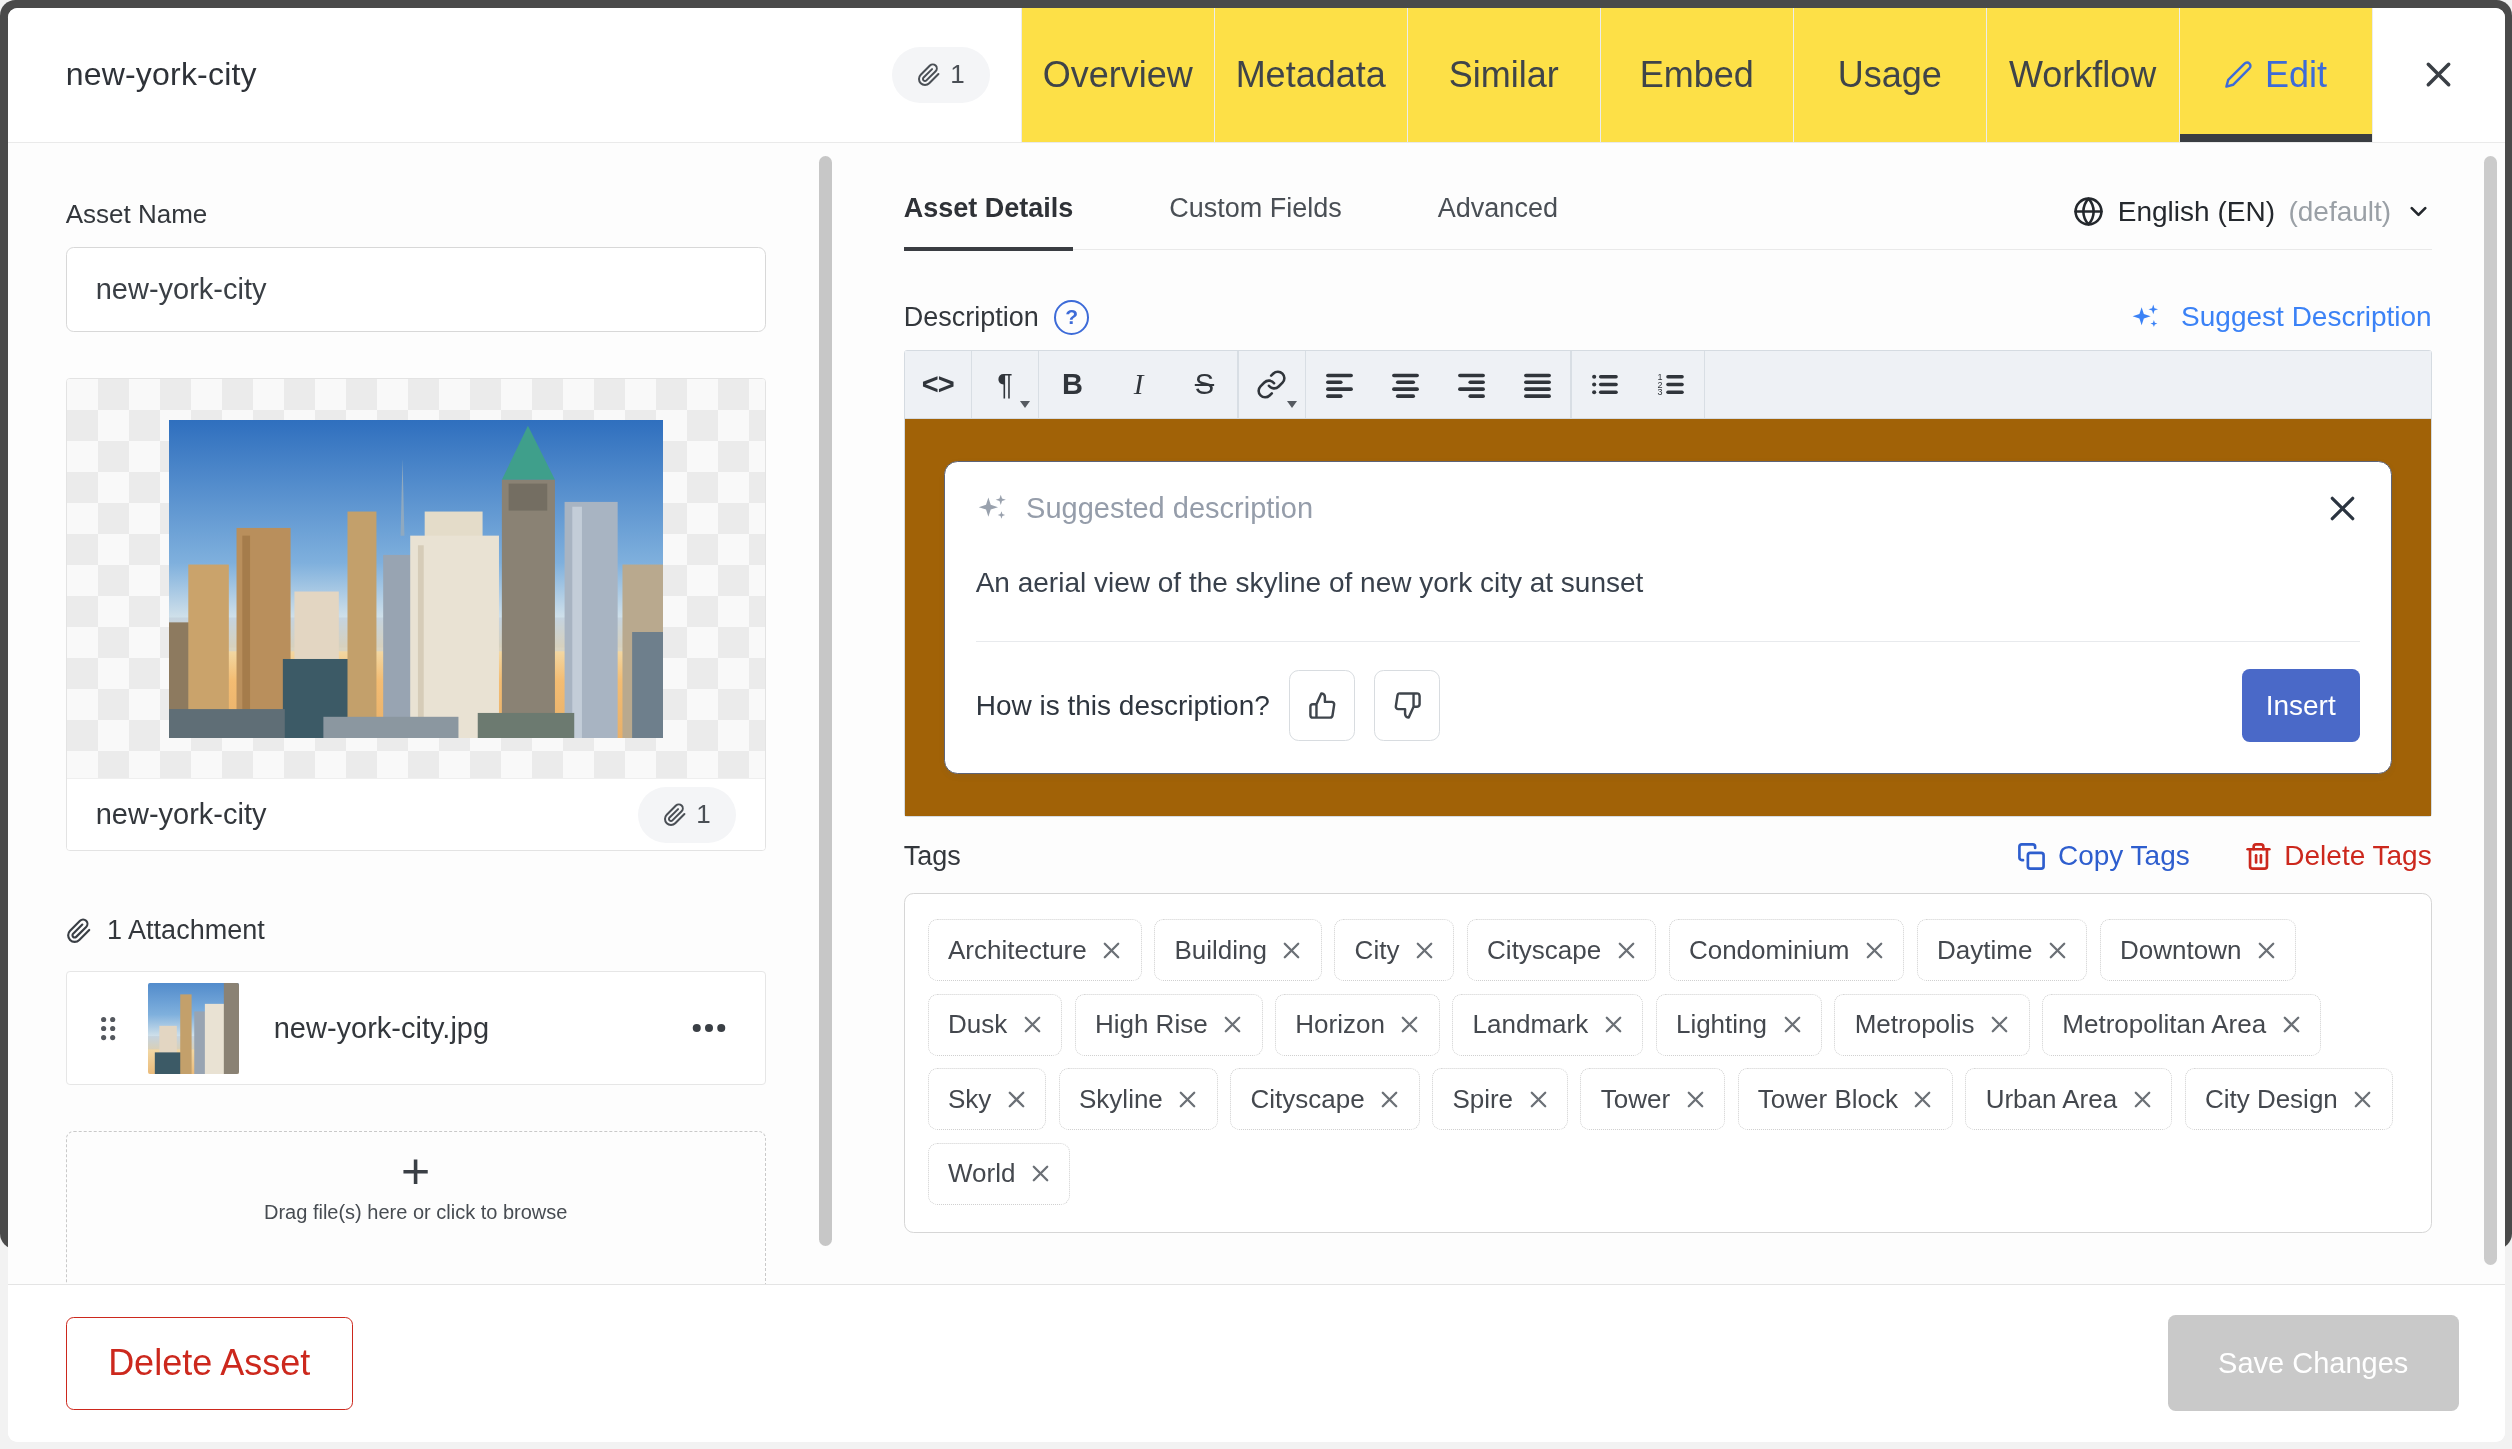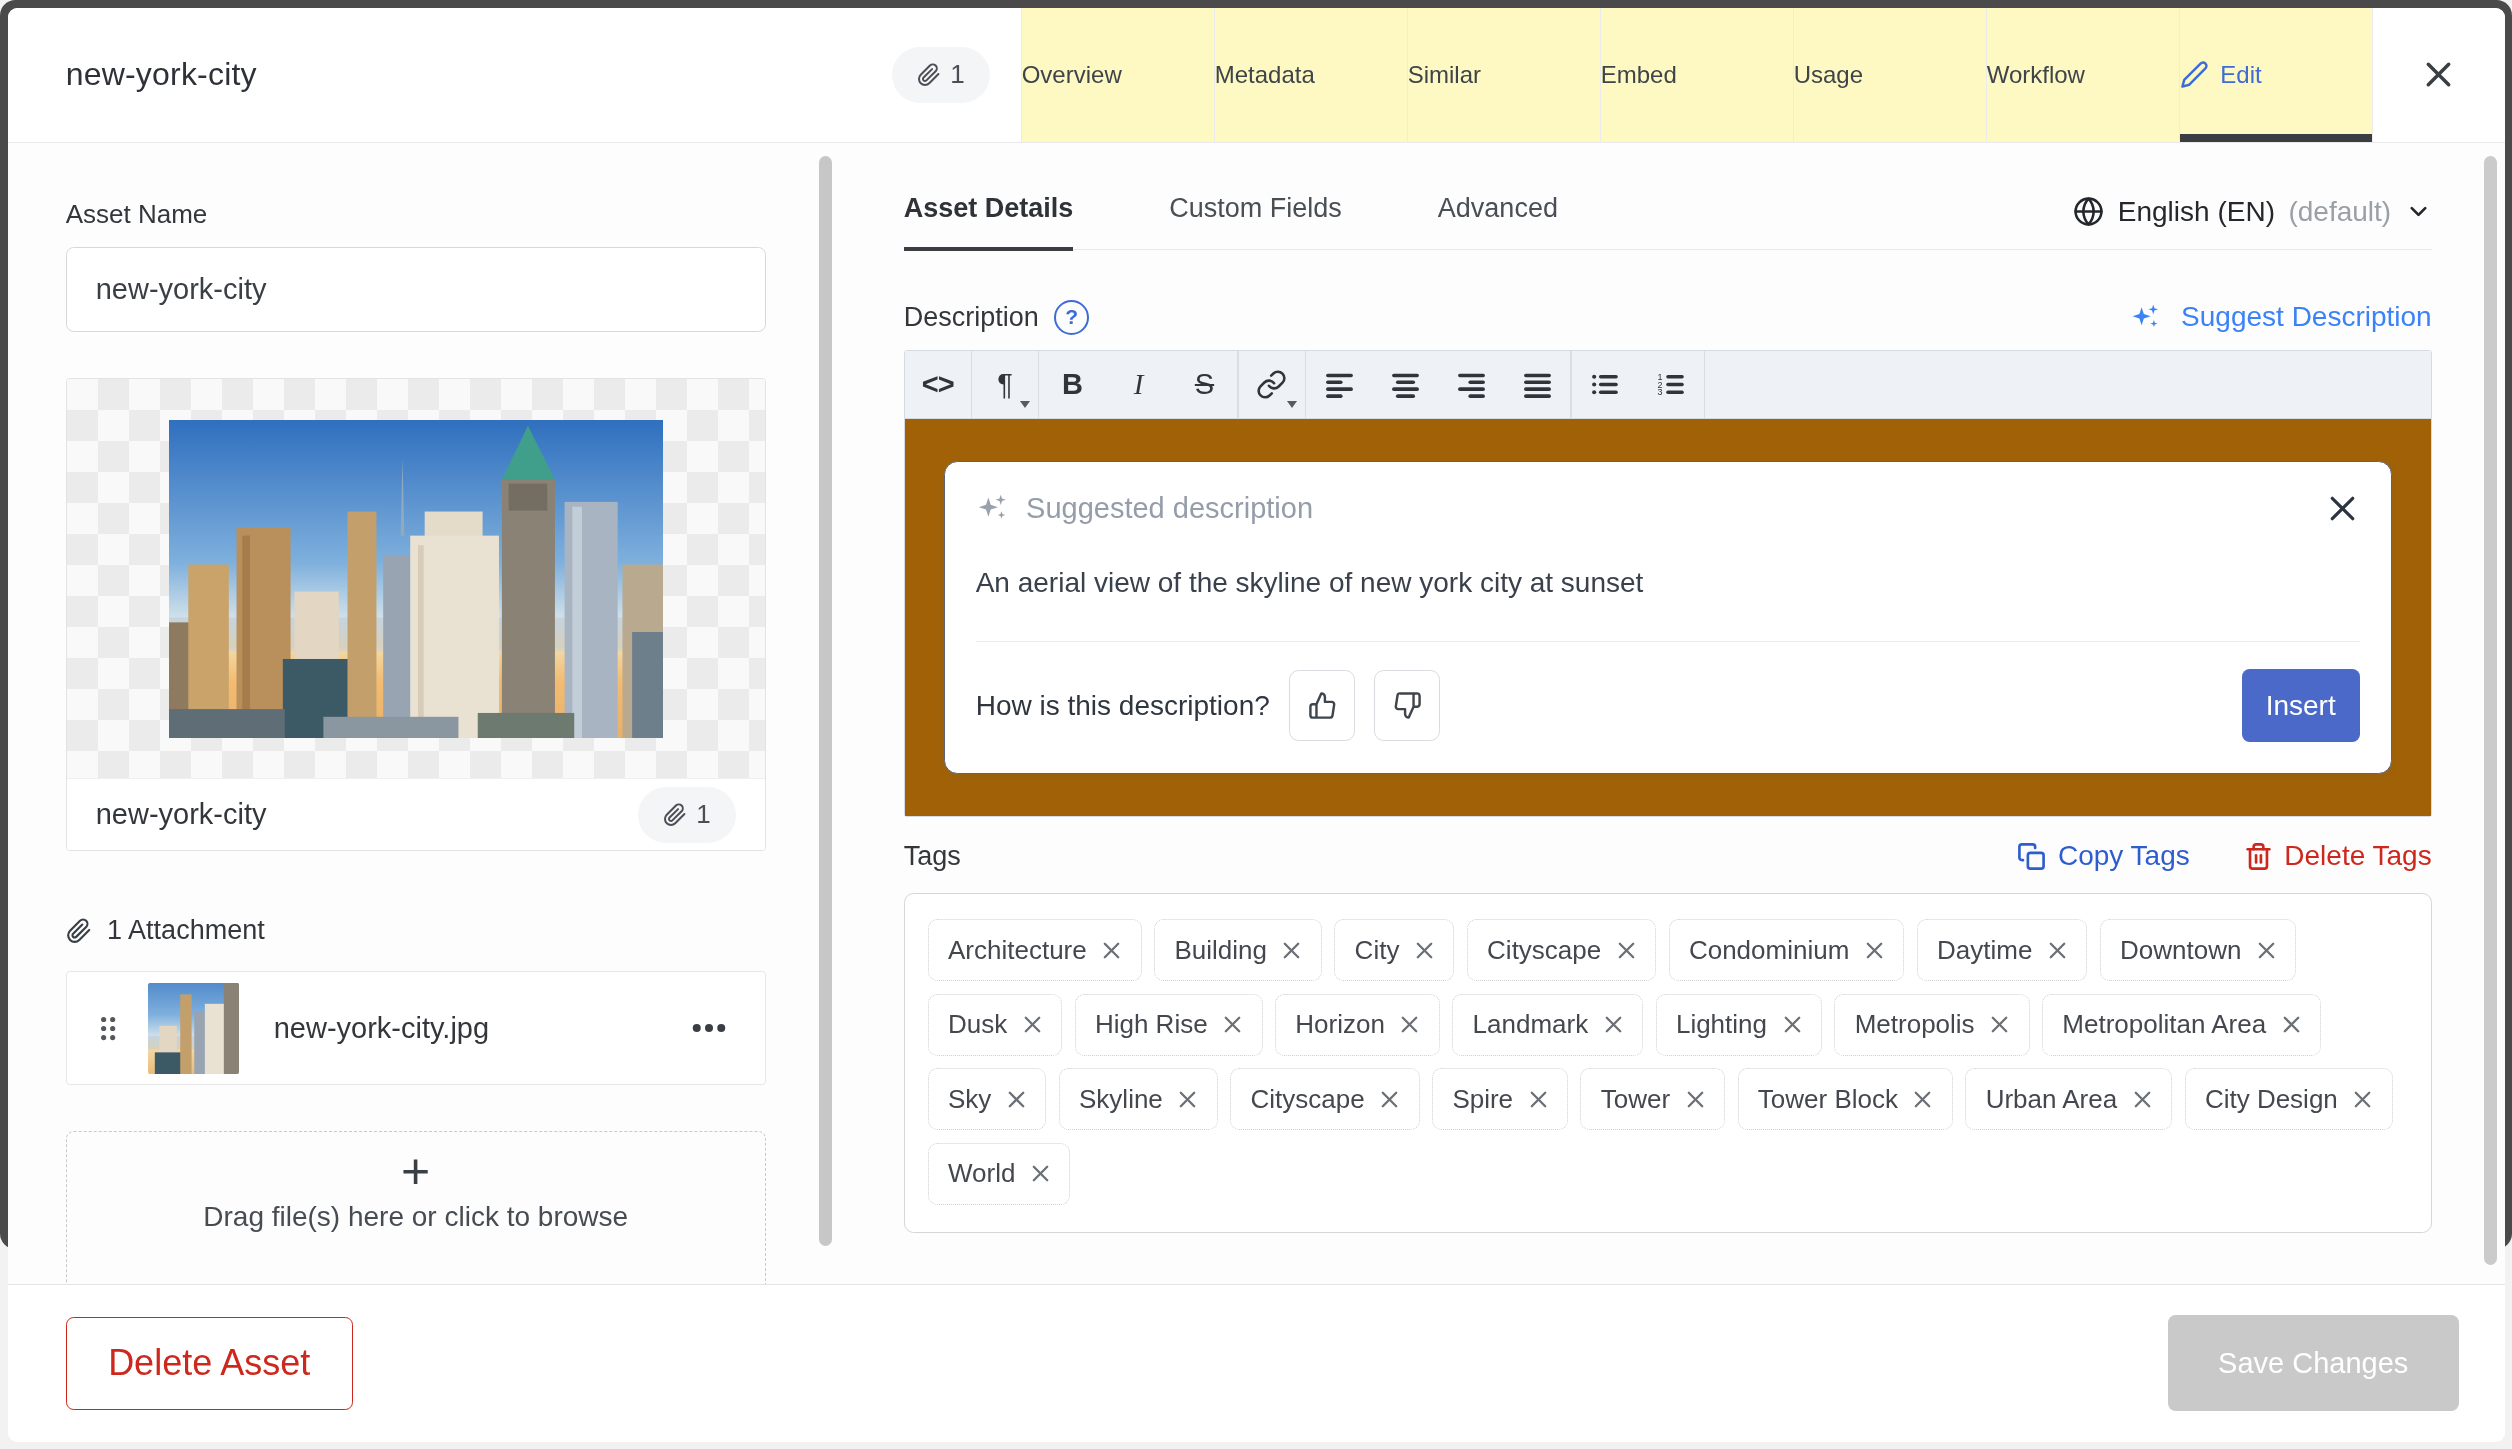--- a/index.html
+++ b/index.html
@@ -6,21 +6,21 @@
   html,body { width:2512px; height:1449px; background:#f2f2f2; font-family:"Liberation Sans","DejaVu Sans",sans-serif; }
   .frame { position:relative; width:2512px; height:1249px; background:#4a4a4a; border-radius:15.4px; padding:7.7px; }
   .window { position:relative; width:2497px; height:1434px; background:#fff; border-radius:9.6px; overflow:hidden; display:flex; flex-direction:column; }
 
   
   .header { height:135px; flex:none; display:flex; align-items:stretch; background:#fff; border-bottom:1px solid #eaeaea; }
   .hdr-title { align-self:center; padding-left:58px; font-size:32px; font-weight:500; color:#2e3238; letter-spacing:0.2px; }
   .hdr-spacer { flex:1; }
   .badge-pill { align-self:center; display:flex; align-items:center; gap:9.6px; height:56px; padding:0 25px; border-radius:29px; background:#f4f5f7; color:#4a4f55; font-size:26px; margin-right:31px; }
   .badge-pill svg { width:24px; height:24px; }
-  .tab { width:193px; flex:none; display:flex; align-items:center; justify-content:flex-start; gap:11.6px; font-size:24px; color:#3f4449; border-left:1px solid #ececec; position:relative; cursor:pointer; background:#fef9c3; }
+  .tab { width:193px; flex:none; display:flex; align-items:center; justify-content:center; gap:11.6px; font-size:36px; color:#3f4449; border-left:1px solid #ececec; position:relative; cursor:pointer; background:#fde047; }
   .tab.active { color:#3d6bd8; font-weight:500; }
   .tab.active::after { content:""; position:absolute; left:0; right:0; bottom:0; height:7.7px; background:#3a3d42; }
   .tab svg { width:29px; height:29px; }
   .hdr-close { width:133px; flex:none; display:flex; align-items:center; justify-content:center; border-left:1px solid #ececec; cursor:pointer; }
   .hdr-close svg { width:35px; height:35px; color:#3a3f45; }
 
   
   .body { flex:1; display:flex; min-height:0; background:#fff; }
 
   
@@ -41,21 +41,21 @@
   .attach-hdr { margin-top:64px; display:flex; align-items:center; gap:15.4px; font-size:27px; font-weight:500; color:#33373c; }
   .attach-hdr svg { width:26px; height:26px; color:#3a3f45; }
   .attach-row { margin-top:25px; width:700px; height:114px; border:1.4px solid #e6e6e6; border-radius:3.9px; display:flex; align-items:center; background:#fff; }
   .drag-handle { margin-left:25px; width:31px; height:39px; color:#54585e; flex:none; cursor:grab; }
   .attach-thumb { margin-left:25px; width:91px; height:91px; flex:none; border-radius:1.9px; overflow:hidden; }
   .attach-thumb svg { width:91px; height:91px; display:block; }
   .attach-name { margin-left:35px; font-size:29px; color:#33373c; flex:1; }
   .kebab { margin-right:35px; width:42px; height:42px; color:#3a3f45; flex:none; cursor:pointer; }
   .dropzone { margin-top:46px; width:700px; height:203px; border:1.9px dashed #c9c9c9; border-radius:7.7px; display:flex; flex-direction:column; align-items:center; padding-top:13.5px; gap:5.8px; cursor:pointer; background:#fdfdfd; }
   .dz-plus { font-size:50px; font-weight:300; color:#3a3f45; line-height:1; }
-  .dz-text { font-size:28px; color:#474c52; }
+  .dz-text { font-size:20px; color:#474c52; }
 
   
   .rp { flex:1; position:relative; padding:0 73px 0 64px; overflow:hidden; background:#fdfdfd; }
   .rp-scrollbar { position:absolute; top:13.5px; right:7.7px; width:13.5px; height:1109px; border-radius:6.8px; background:#cbcbcb; }
   .rp-tabs { margin-top:50px; display:flex; align-items:flex-end; border-bottom:1px solid #e9e9e9; }
   .rp-tab { font-size:27px; color:#4a4f55; padding-bottom:25px; margin-right:96px; position:relative; cursor:pointer; }
   .rp-tab.active { font-weight:700; color:#2f3237; }
   .rp-tab.active::after { content:""; position:absolute; left:0; right:0; bottom:-1.9px; height:3.9px; background:#3a3d42; }
   .lang { margin-left:auto; display:flex; align-items:center; gap:13.5px; padding-bottom:21px; cursor:pointer; }
   .lang svg.globe { width:31px; height:31px; color:#24282d; }

